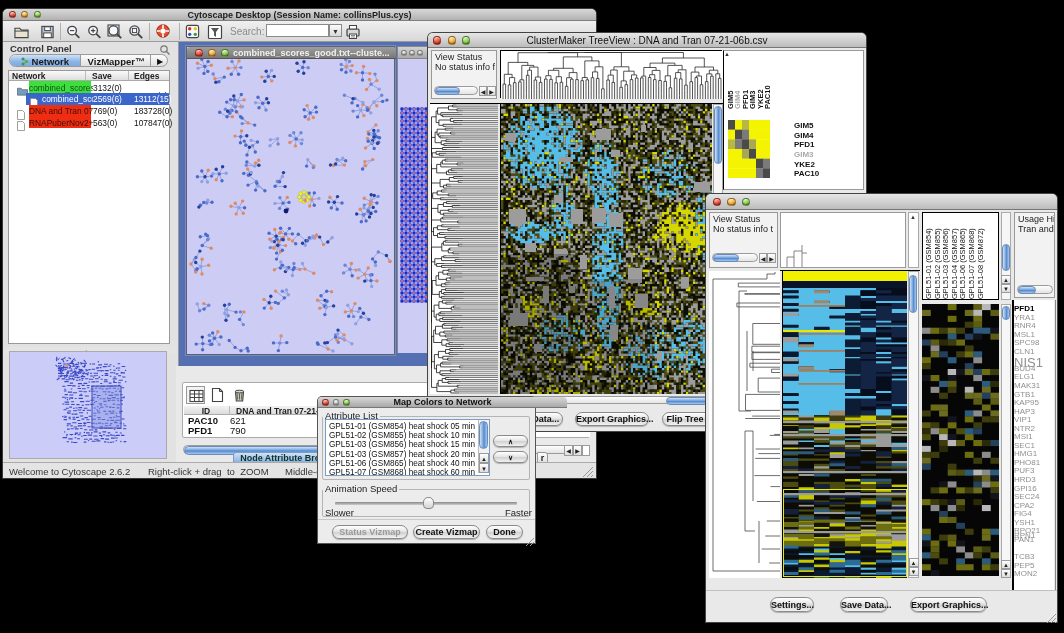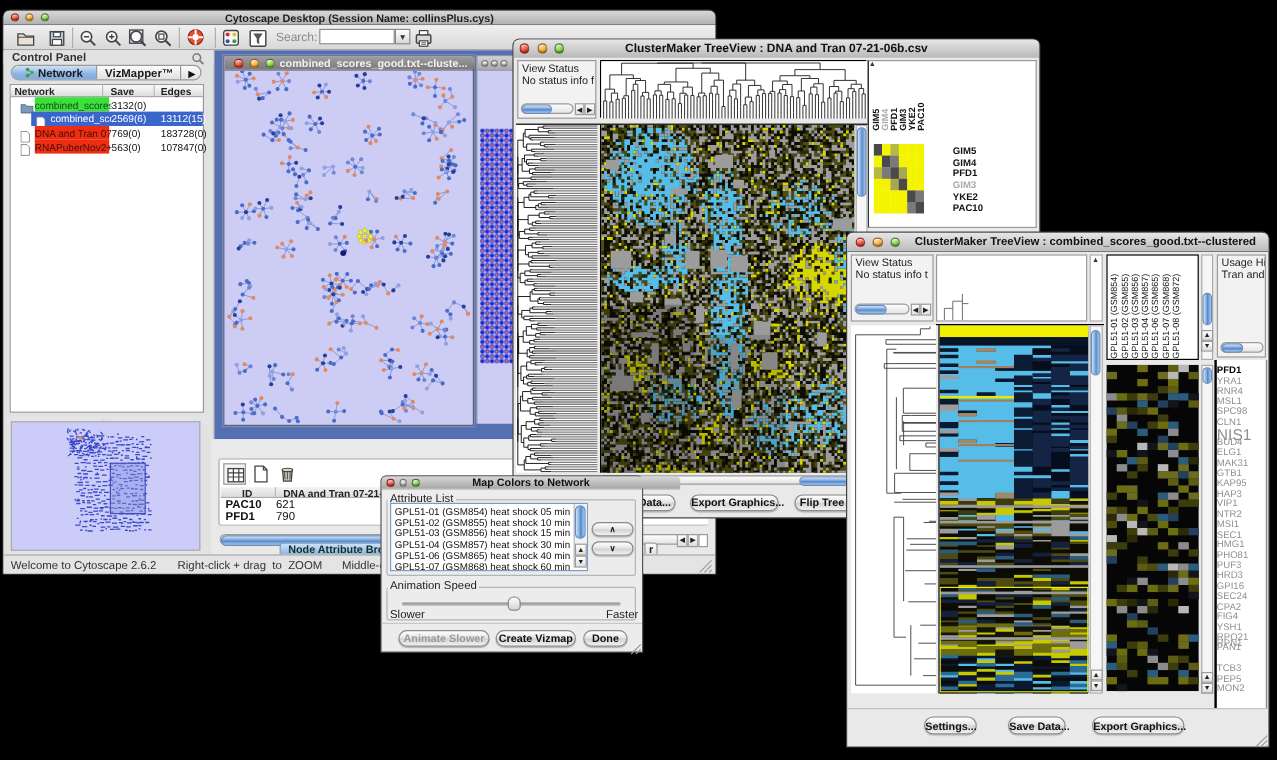--- a/index.html
+++ b/index.html
@@ -752,21 +752,21 @@
       <div style="position:absolute;left:578px;top:2px;width:13px;height:13px"><svg width="13" height="13">
           <path d="M12 2L2 12M12 6L6 12M12 10l-2 2" stroke="#999" stroke-width="1"></path>
         </svg></div>
     </div>
   </div>
 <div style="position:absolute;left:428px;top:33px;width:438px;height:398px;background:#e9e9e9;border-radius:5px 5px 0 0;box-shadow:0 0 0 1px #444">
     <div style="position:absolute;left:0;top:0;width:438px;height:15px;background:linear-gradient(#e6e6e6,#bcbcbc);border-bottom:1px solid #777;border-radius:5px 5px 0 0">
       <div style="position:absolute;left:4.8px;top:3.3px;width:8.4px;height:8.4px;border-radius:50%;background:radial-gradient(circle at 35% 30%,#ff9a8a,#e33d2a 60%,#a81e10);box-shadow:inset 0 1px 1px rgba(255,255,255,.7), inset 0 -1px 1px rgba(0,0,0,.35);border:0.5px solid rgba(0,0,0,.35)"></div>
       <div style="position:absolute;left:19.8px;top:3.3px;width:8.4px;height:8.4px;border-radius:50%;background:radial-gradient(circle at 35% 30%,#ffe09a,#f0a22c 60%,#b06a10);box-shadow:inset 0 1px 1px rgba(255,255,255,.7), inset 0 -1px 1px rgba(0,0,0,.35);border:0.5px solid rgba(0,0,0,.35)"></div>
       <div style="position:absolute;left:33.8px;top:3.3px;width:8.4px;height:8.4px;border-radius:50%;background:radial-gradient(circle at 35% 30%,#c8f2a0,#7ec43e 60%,#4a8a1e);box-shadow:inset 0 1px 1px rgba(255,255,255,.7), inset 0 -1px 1px rgba(0,0,0,.35);border:0.5px solid rgba(0,0,0,.35)"></div>
-      <div style="position:absolute;left:0;top:0;width:100%;height:15px;font-size:10px;font-weight:bold;color:#111;text-align:center;line-height:15px">ClusterMaker TreeView : DNA and Tran 07-21-06b.csv</div>
+      <div style="position:absolute;left:0;top:0;width:100%;height:15px;font-size:10px;font-weight:normal;color:#111;text-align:center;line-height:15px">ClusterMaker TreeView : DNA and Tran 07-21-06b.csv</div>
     </div>
     <div style="position:absolute;left:3px;top:17px;width:66px;height:49px;background:#f2f2f2;border:1px solid #999;font-size:9px;color:#222">
       <div style="position:absolute;left:3px;top:1px">View Status</div>
       <div style="position:absolute;left:3px;top:11px;white-space:nowrap">No status info f</div>
       <div style="position:absolute;left:2.0px;top:35.0px;width:44.0px;height:9.0px;border-radius:4.5px;background:linear-gradient(#fdfdfd,#e4e4e4);border:1px solid #9b9b9b;"></div>
       <div style="position:absolute;left:3.0px;top:35.5px;width:25.0px;height:8.0px;border-radius:4.0px;background:linear-gradient(#cfe2f8,#76a5dd 45%,#5488cc 55%,#a8c8ee);border:1px solid #6a8cb8"></div>
       <div style="position:absolute;left:47.0px;top:35.0px;width:8.0px;height:10.0px;background:linear-gradient(#fff,#ddd);border:1px solid #9b9b9b;font-size:6px;line-height:10.0px;text-align:center;color:#222">◀</div>
       <div style="position:absolute;left:55.0px;top:35.0px;width:9.0px;height:10.0px;background:linear-gradient(#fff,#ddd);border:1px solid #9b9b9b;font-size:6px;line-height:10.0px;text-align:center;color:#222">▶</div>
     </div>
     <div style="position:absolute;left:72px;top:17px;width:222px;height:48px;border-top:1px solid #000;border-left:1px solid #000"><svg width="222" height="48">
@@ -877,21 +877,20 @@
     <div style="position:absolute;left:2px;top:69.5px;width:293px;height:1px;background:#000"></div>
     <div style="position:absolute;left:77.0px;top:379.0px;width:58.0px;height:14.0px;border-radius:7.0px;background:linear-gradient(#fff,#e6e6e6 45%,#d2d2d2 55%,#f2f2f2);border:1px solid #8a8a8a;box-shadow:0 1px 1px rgba(0,0,0,.25);font-size:9px;font-weight:bold;color:#111;text-align:center;line-height:13.0px;white-space:nowrap">Save Data...</div>
     <div style="position:absolute;left:147.0px;top:379.0px;width:74.0px;height:14.0px;border-radius:7.0px;background:linear-gradient(#fff,#e6e6e6 45%,#d2d2d2 55%,#f2f2f2);border:1px solid #8a8a8a;box-shadow:0 1px 1px rgba(0,0,0,.25);font-size:9px;font-weight:bold;color:#111;text-align:center;line-height:13.0px;white-space:nowrap">Export Graphics...</div>
     <div style="position:absolute;left:234.0px;top:379.0px;width:76.0px;height:14.0px;border-radius:7.0px;background:linear-gradient(#fff,#e6e6e6 45%,#d2d2d2 55%,#f2f2f2);border:1px solid #8a8a8a;box-shadow:0 1px 1px rgba(0,0,0,.25);font-size:9px;font-weight:bold;color:#111;text-align:center;line-height:13.0px;white-space:nowrap">Flip Tree Nodes</div>
   </div>
 <div style="position:absolute;left:706px;top:194px;width:351px;height:428px;background:#e9e9e9;border-radius:5px 5px 0 0;box-shadow:0 0 0 1px #444">
     <div style="position:absolute;left:0;top:0;width:351px;height:16px;background:linear-gradient(#e6e6e6,#bcbcbc);border-bottom:1px solid #777;border-radius:5px 5px 0 0">
       <div style="position:absolute;left:6.6px;top:3.6px;width:8.8px;height:8.8px;border-radius:50%;background:radial-gradient(circle at 35% 30%,#ff9a8a,#e33d2a 60%,#a81e10);box-shadow:inset 0 1px 1px rgba(255,255,255,.7), inset 0 -1px 1px rgba(0,0,0,.35);border:0.5px solid rgba(0,0,0,.35)"></div>
       <div style="position:absolute;left:21.1px;top:3.6px;width:8.8px;height:8.8px;border-radius:50%;background:radial-gradient(circle at 35% 30%,#ffe09a,#f0a22c 60%,#b06a10);box-shadow:inset 0 1px 1px rgba(255,255,255,.7), inset 0 -1px 1px rgba(0,0,0,.35);border:0.5px solid rgba(0,0,0,.35)"></div>
       <div style="position:absolute;left:35.6px;top:3.6px;width:8.8px;height:8.8px;border-radius:50%;background:radial-gradient(circle at 35% 30%,#c8f2a0,#7ec43e 60%,#4a8a1e);box-shadow:inset 0 1px 1px rgba(255,255,255,.7), inset 0 -1px 1px rgba(0,0,0,.35);border:0.5px solid rgba(0,0,0,.35)"></div>
-      <div style="position:absolute;left:46px;top:0;width:305px;height:16px;font-size:9.5px;font-weight:bold;color:#111;text-align:center;line-height:16.5px;white-space:nowrap">ClusterMaker TreeView : combined_scores_good.txt--clustered</div>
     </div>
     <div style="position:absolute;left:3px;top:18px;width:69px;height:56px;background:#f2f2f2;border:1px solid #999;font-size:9px;color:#222">
       <div style="position:absolute;left:3px;top:1px">View Status</div>
       <div style="position:absolute;left:3px;top:11px;white-space:nowrap">No status info t</div>
       <div style="position:absolute;left:2.0px;top:40.0px;width:46.0px;height:9.0px;border-radius:4.5px;background:linear-gradient(#fdfdfd,#e4e4e4);border:1px solid #9b9b9b;"></div>
       <div style="position:absolute;left:3.0px;top:40.5px;width:26.0px;height:8.0px;border-radius:4.0px;background:linear-gradient(#cfe2f8,#76a5dd 45%,#5488cc 55%,#a8c8ee);border:1px solid #6a8cb8"></div>
       <div style="position:absolute;left:49.0px;top:40.0px;width:8.0px;height:10.0px;background:linear-gradient(#fff,#ddd);border:1px solid #9b9b9b;font-size:6px;line-height:10.0px;text-align:center;color:#222">◀</div>
       <div style="position:absolute;left:57.0px;top:40.0px;width:9.0px;height:10.0px;background:linear-gradient(#fff,#ddd);border:1px solid #9b9b9b;font-size:6px;line-height:10.0px;text-align:center;color:#222">▶</div>
     </div>
     <div style="position:absolute;left:74px;top:18px;width:126px;height:56px;background:#fff;border:1px solid #999"><svg width="30" height="54">
@@ -1194,35 +1193,35 @@
       <div style="position:absolute;left:14.6px;top:2.1px;width:6.8px;height:6.8px;border-radius:50%;background:radial-gradient(circle at 35% 30%,#f0f0f0,#bbb 60%,#999);box-shadow:inset 0 1px 1px rgba(255,255,255,.7), inset 0 -1px 1px rgba(0,0,0,.35);border:0.5px solid rgba(0,0,0,.35)"></div>
       <div style="position:absolute;left:25.1px;top:2.1px;width:6.8px;height:6.8px;border-radius:50%;background:radial-gradient(circle at 35% 30%,#c8f2a0,#7ec43e 60%,#4a8a1e);box-shadow:inset 0 1px 1px rgba(255,255,255,.7), inset 0 -1px 1px rgba(0,0,0,.35);border:0.5px solid rgba(0,0,0,.35)"></div>
       <div style="position:absolute;left:0;top:0;width:100%;height:11px;font-size:9px;font-weight:bold;color:#111;text-align:center;line-height:11px">Map Colors to Network</div>
     </div>
     <div style="position:absolute;left:4px;top:19px;width:208px;height:64px;border:1px solid #b4b4b4;border-radius:2px"></div>
     <div style="position:absolute;left:5px;top:13px;font-size:9.5px;color:#222;background:#ececec;padding:0 2px">Attribute List</div>
     <div style="position:absolute;left:7px;top:22px;width:165px;height:57px;background:#fff;border:1.5px solid #7a9cc8;font-size:8.2px;color:#111;overflow:hidden">
       <div style="position:absolute;left:3px;top:2.0px;white-space:nowrap">GPL51-01 (GSM854) heat shock 05 min</div>
       <div style="position:absolute;left:3px;top:11.2px;white-space:nowrap">GPL51-02 (GSM855) heat shock 10 min</div>
       <div style="position:absolute;left:3px;top:20.4px;white-space:nowrap">GPL51-03 (GSM856) heat shock 15 min</div>
-      <div style="position:absolute;left:3px;top:29.6px;white-space:nowrap">GPL51-04 (GSM857) heat shock 30 min</div>
+      <div style="position:absolute;left:3px;top:29.6px;white-space:nowrap">GPL51-03 (GSM857) heat shock 20 min</div>
       <div style="position:absolute;left:3px;top:38.8px;white-space:nowrap">GPL51-06 (GSM865) heat shock 40 min</div>
       <div style="position:absolute;left:3px;top:48.0px;white-space:nowrap">GPL51-07 (GSM868) heat shock 60 min</div>
     </div>
     <div style="position:absolute;left:160px;top:23px;width:11px;height:53px;background:#f2f2f2;border-left:1px solid #bbb"></div>
     <div style="position:absolute;left:161.0px;top:24.0px;width:9.0px;height:28.0px;border-radius:4.5px;background:linear-gradient(90deg,#cfe2f8,#76a5dd 45%,#5488cc 55%,#a8c8ee);border:1px solid #6a8cb8"></div>
     <div style="position:absolute;left:161.0px;top:56.0px;width:10.0px;height:10.0px;background:linear-gradient(#fff,#ddd);border:1px solid #9b9b9b;font-size:6px;line-height:10.0px;text-align:center;color:#222">▲</div>
     <div style="position:absolute;left:161.0px;top:66.0px;width:10.0px;height:10.0px;background:linear-gradient(#fff,#ddd);border:1px solid #9b9b9b;font-size:6px;line-height:10.0px;text-align:center;color:#222">▼</div>
     <div style="position:absolute;left:175.0px;top:38.0px;width:35.0px;height:12.0px;border-radius:6.0px;background:linear-gradient(#fff,#e6e6e6 45%,#d2d2d2 55%,#f2f2f2);border:1px solid #8a8a8a;box-shadow:0 1px 1px rgba(0,0,0,.25);font-size:7px;font-weight:bold;color:#111;text-align:center;line-height:11.0px;white-space:nowrap">∧</div>
     <div style="position:absolute;left:175.0px;top:54.0px;width:35.0px;height:12.0px;border-radius:6.0px;background:linear-gradient(#fff,#e6e6e6 45%,#d2d2d2 55%,#f2f2f2);border:1px solid #8a8a8a;box-shadow:0 1px 1px rgba(0,0,0,.25);font-size:7px;font-weight:bold;color:#111;text-align:center;line-height:11.0px;white-space:nowrap">∨</div>
     <div style="position:absolute;left:4px;top:92px;width:208px;height:28px;border:1px solid #b4b4b4;border-radius:2px"></div>
     <div style="position:absolute;left:5px;top:86px;font-size:9.5px;color:#222;background:#ececec;padding:0 2px">Animation Speed</div>
     <div style="position:absolute;left:17px;top:105px;width:182px;height:2.5px;background:linear-gradient(#888,#ccc);border-radius:1px"></div>
     <div style="position:absolute;left:105px;top:100px;width:11px;height:12px;background:linear-gradient(#fefefe,#d4d4d4);border:1px solid #888;border-radius:5px 5px 4px 4px"></div>
     <div style="position:absolute;left:7px;top:110px;font-size:9.5px;color:#222">Slower</div>
     <div style="position:absolute;left:187px;top:110px;font-size:9.5px;color:#222">Faster</div>
     <div style="position:absolute;left:0;top:122px;width:217px;height:1px;background:#c8c8c8"></div>
-    <div style="position:absolute;left:14.0px;top:128.0px;width:76.0px;height:14.0px;border-radius:7.0px;background:linear-gradient(#fff,#e6e6e6 45%,#d2d2d2 55%,#f2f2f2);border:1px solid #8a8a8a;box-shadow:0 1px 1px rgba(0,0,0,.25);font-size:9px;font-weight:bold;color:#9a9a9a;text-align:center;line-height:13.0px;white-space:nowrap">Animate Slower</div>
+    <div style="position:absolute;left:14.0px;top:128.0px;width:76.0px;height:14.0px;border-radius:7.0px;background:linear-gradient(#fff,#e6e6e6 45%,#d2d2d2 55%,#f2f2f2);border:1px solid #8a8a8a;box-shadow:0 1px 1px rgba(0,0,0,.25);font-size:9px;font-weight:bold;color:#9a9a9a;text-align:center;line-height:13.0px;white-space:nowrap">Status Vizmap</div>
     <div style="position:absolute;left:95.0px;top:128.0px;width:67.0px;height:14.0px;border-radius:7.0px;background:linear-gradient(#fff,#e6e6e6 45%,#d2d2d2 55%,#f2f2f2);border:1px solid #8a8a8a;box-shadow:0 1px 1px rgba(0,0,0,.25);font-size:9px;font-weight:bold;color:#111;text-align:center;line-height:13.0px;white-space:nowrap">Create Vizmap</div>
     <div style="position:absolute;left:168.0px;top:128.0px;width:37.0px;height:14.0px;border-radius:7.0px;background:linear-gradient(#fff,#e6e6e6 45%,#d2d2d2 55%,#f2f2f2);border:1px solid #8a8a8a;box-shadow:0 1px 1px rgba(0,0,0,.25);font-size:9px;font-weight:bold;color:#111;text-align:center;line-height:13.0px;white-space:nowrap">Done</div>
     <div style="position:absolute;left:207px;top:136px;width:10px;height:10px"><svg width="10" height="10">
         <path d="M9 1L1 9M9 5L5 9" stroke="#999" stroke-width="1"></path>
       </svg></div>
   </div>
 </body></html>

